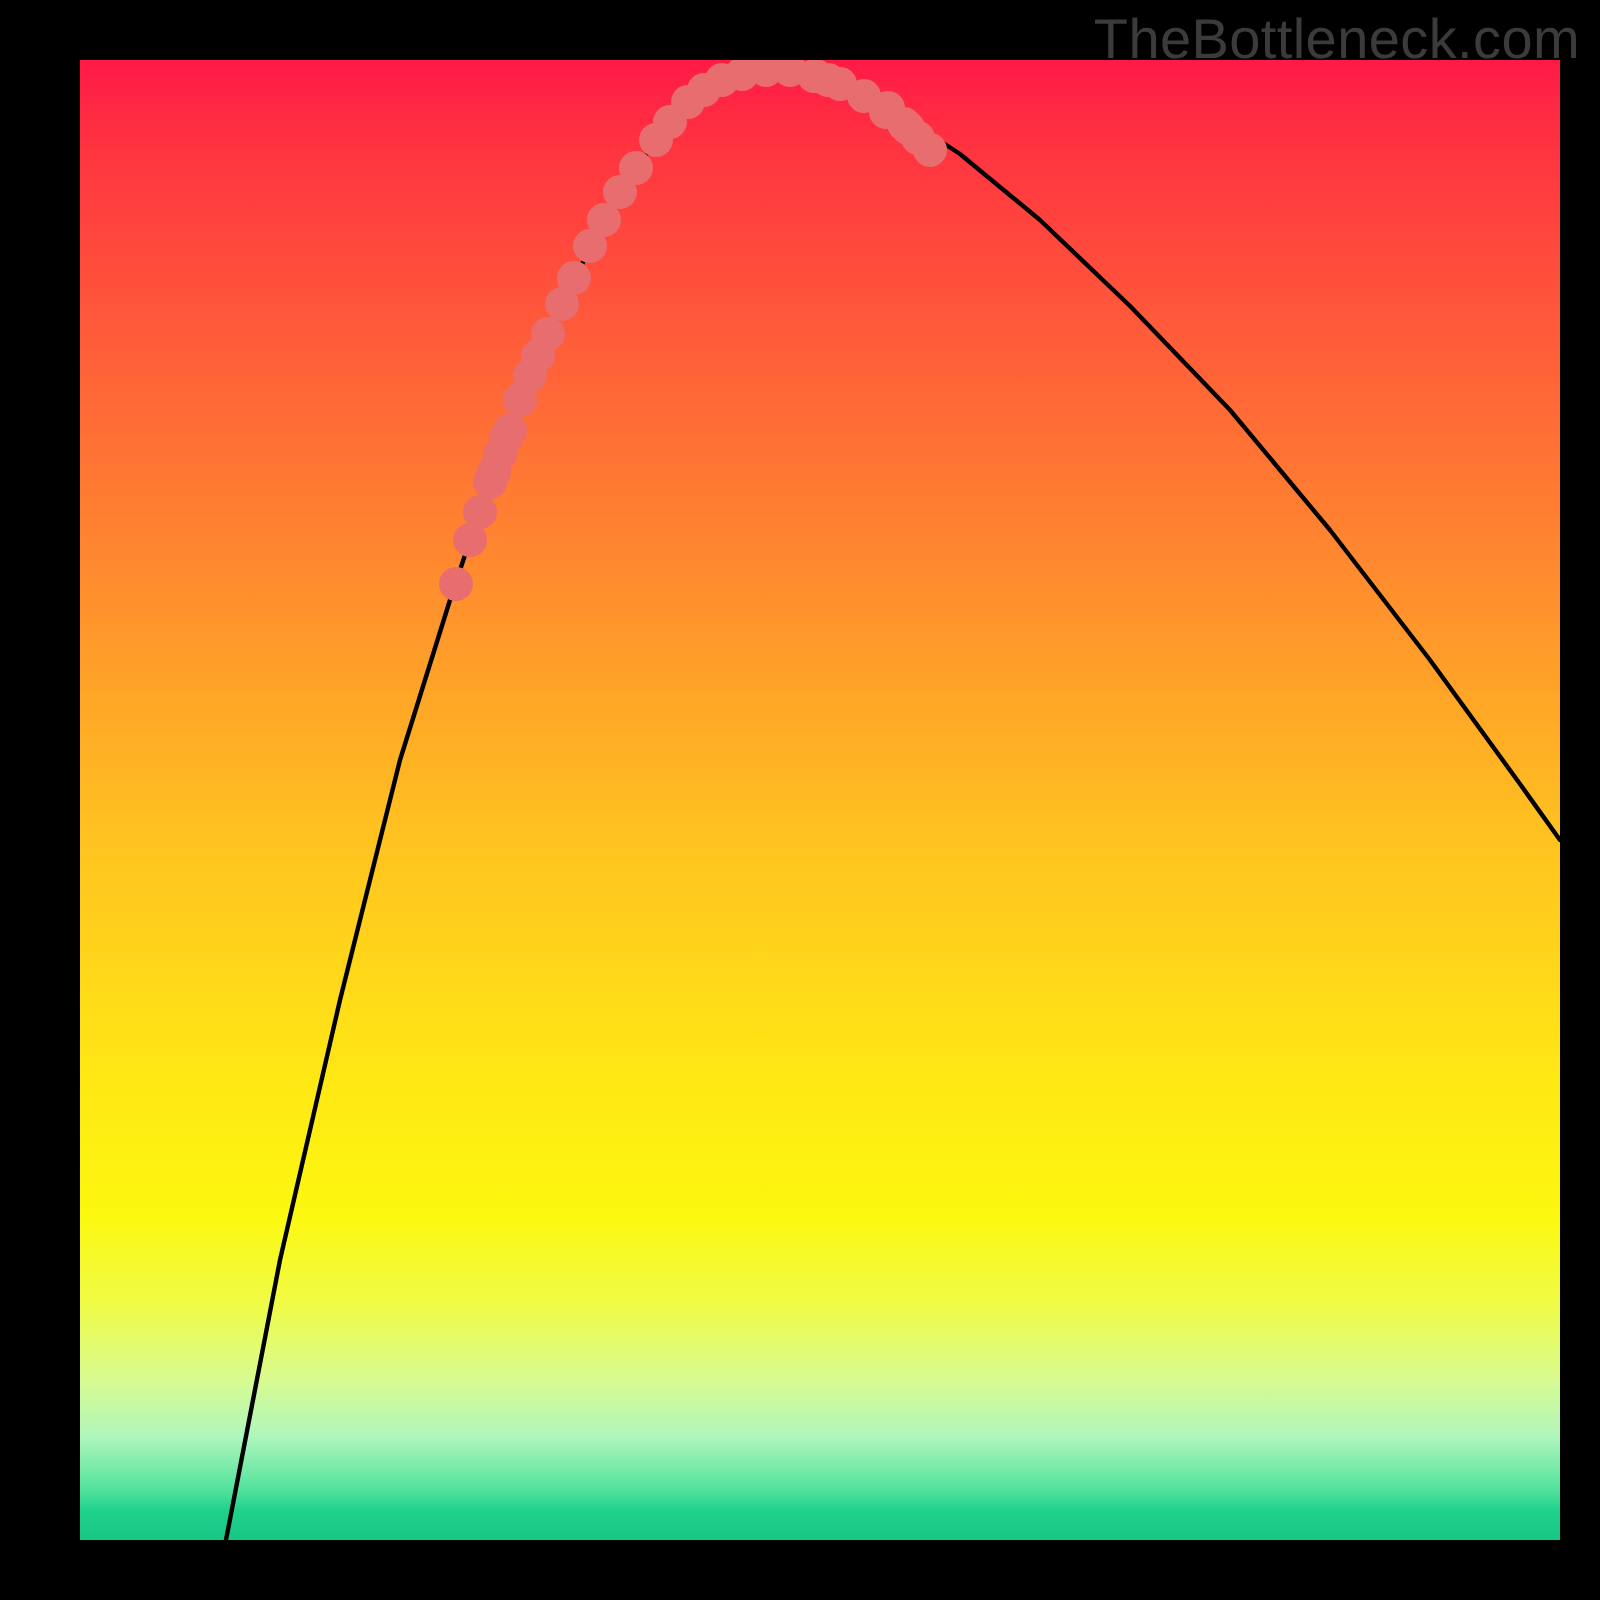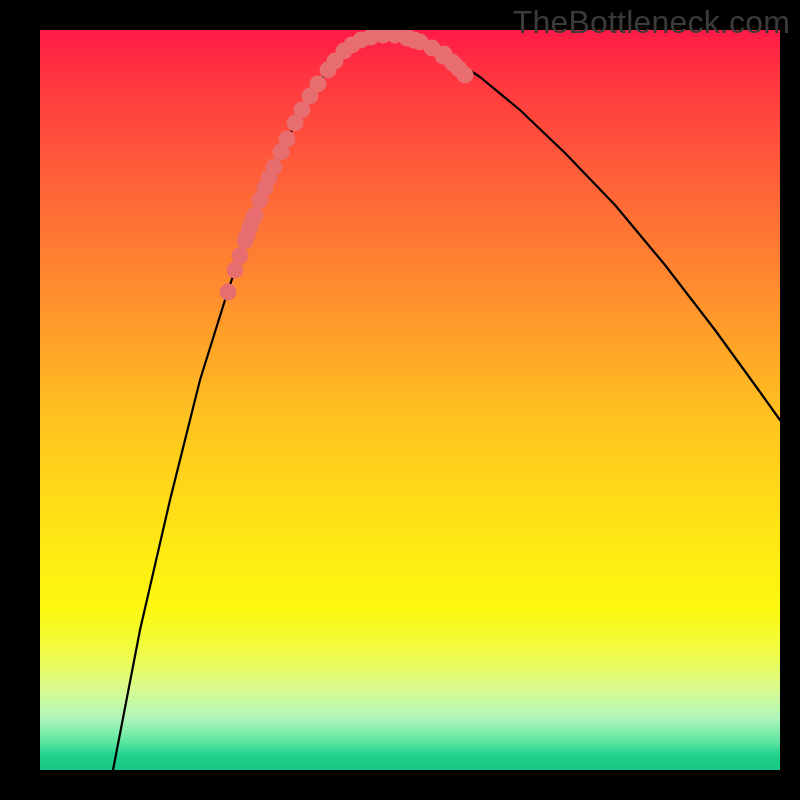--- a/index.html
+++ b/index.html
@@ -43,21 +43,21 @@
       #55e39d 96.5%,
       #1fd18c 98%,
       #17c884 100%
     );
   }
   .watermark {
     position: absolute;
     top: 4px;
     right: 10px;
     color: #3b3b3b;
-    font-size: 32px;
+    font-size: 28px;
     font-weight: 500;
     letter-spacing: 0.2px;
     z-index: 20;
   }
   svg.curve {
     position: absolute;
     left: 0; top: 0;
     width: 740px; height: 740px;
   }
 </style>

